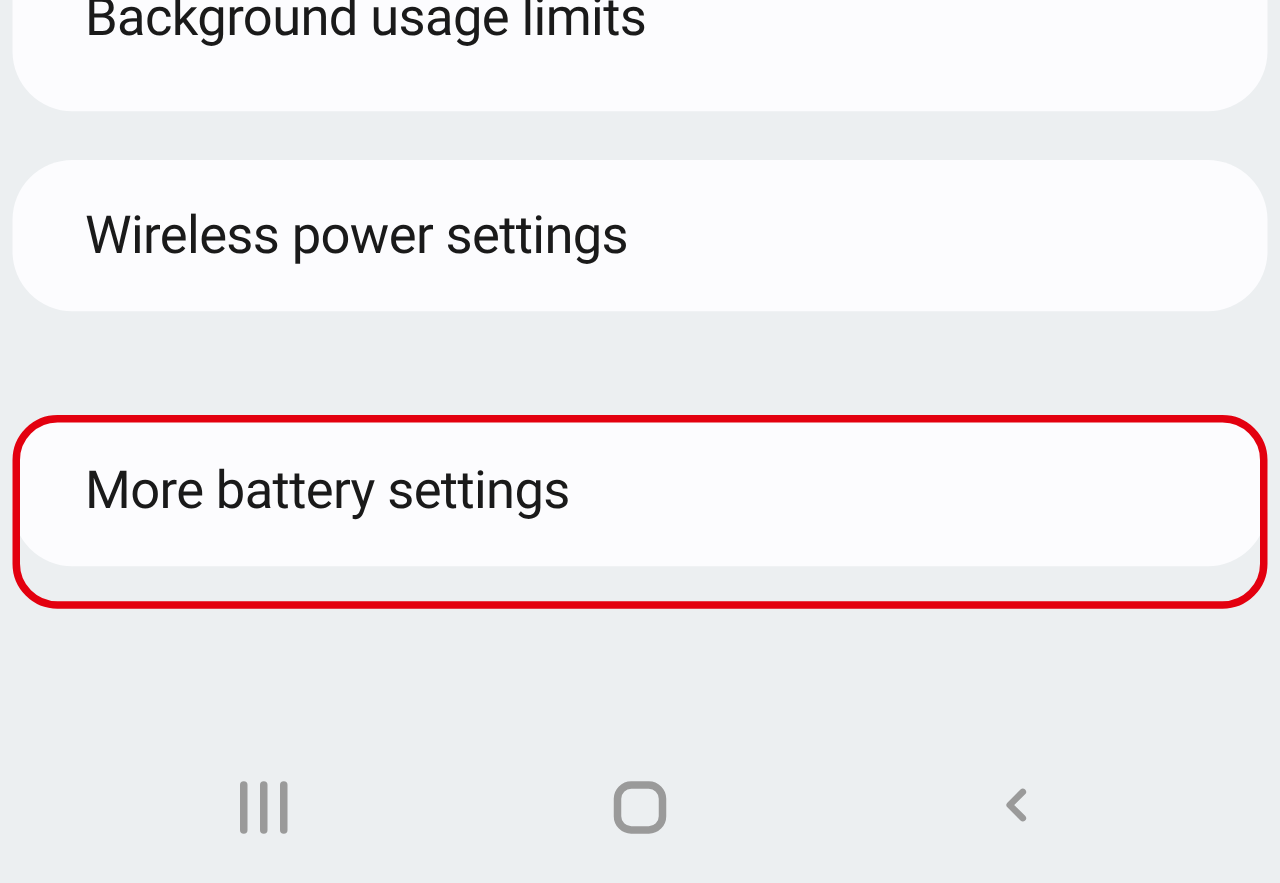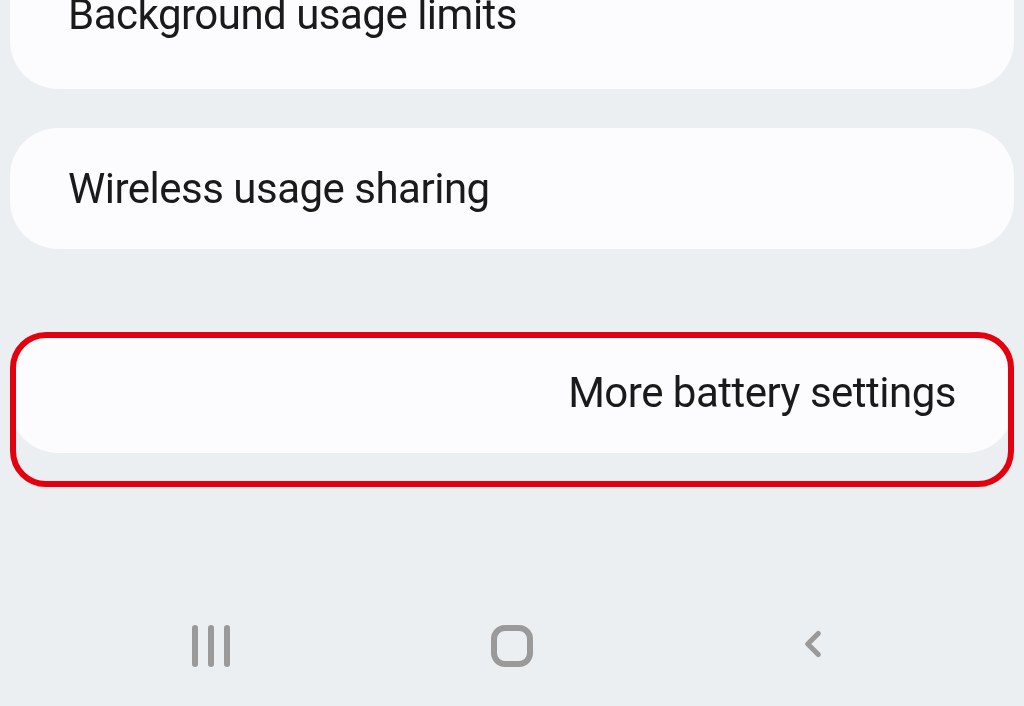--- a/index.html
+++ b/index.html
@@ -42,21 +42,20 @@
     .card-bottom-wrapper {
       position: absolute;
       top: 332px;
       left: 10px;
       right: 10px;
     }
     .card-bottom {
       background: #fcfcfe;
       border-radius: 48px;
       padding: 36px 58px;
-      text-align: right;
     }
     .highlight {
       position: absolute;
       top: 332px;
       left: 10px;
       right: 10px;
       height: 155px;
       border: 6px solid #e3000f;
       border-radius: 36px;
       pointer-events: none;
@@ -108,21 +107,21 @@
     }
   </style>
 </head>
 <body>
 
 <div class="card card-top">
   <span class="item-label">Background usage limits</span>
 </div>
 
 <div class="card card-middle">
-  <span class="item-label">Wireless usage sharing</span>
+  <span class="item-label">Wireless power settings</span>
 </div>
 
 <div class="card-bottom-wrapper">
   <div class="card-bottom">
     <span class="item-label">More battery settings</span>
   </div>
 </div>
 
 <div class="highlight"></div>
 

